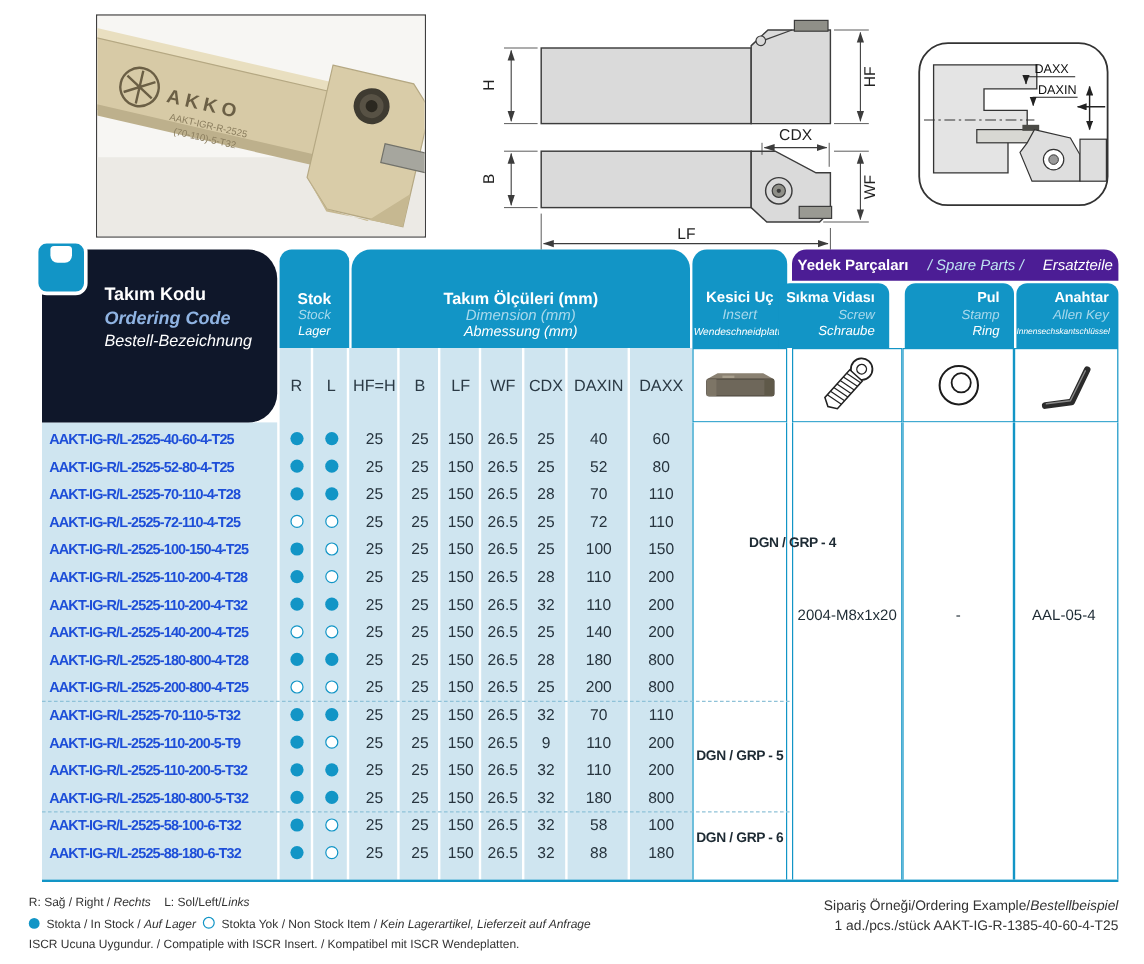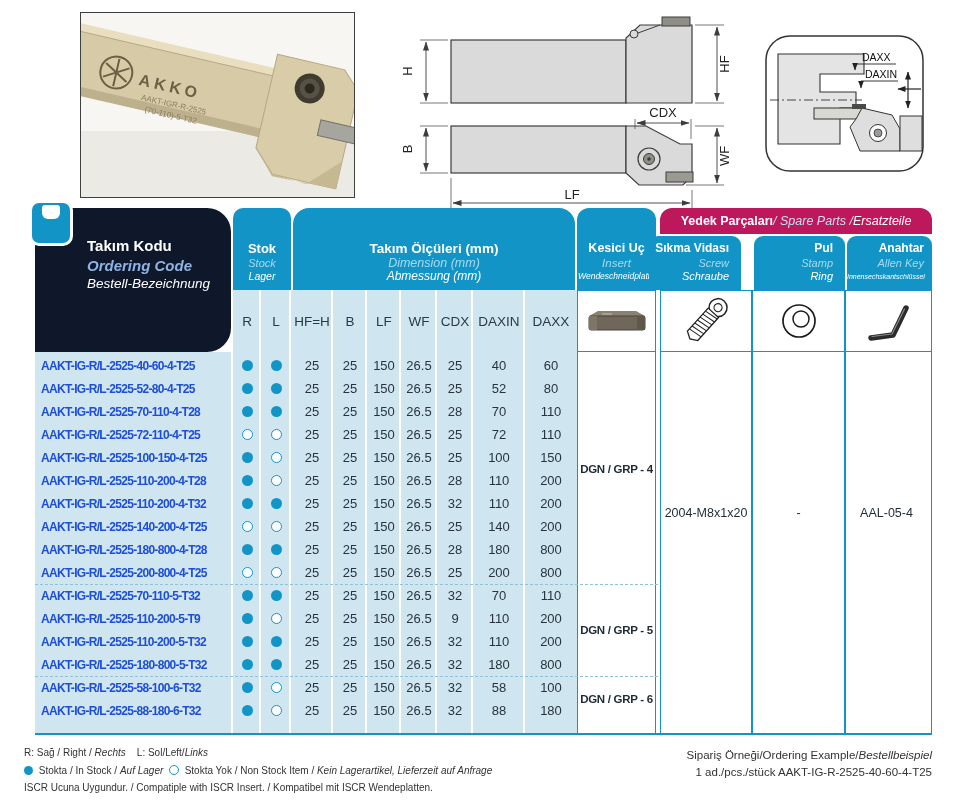--- a/index.html
+++ b/index.html
@@ -18,21 +18,21 @@
 .hdr{position:absolute;background:#1295c6;color:#fff;text-align:center;display:flex;flex-direction:column;justify-content:flex-end;padding-bottom:7px}
 .hdr .l-tr{font-weight:700;font-size:13px;line-height:15px}
 .hdr .l-en{font-style:italic;font-size:12px;line-height:14px;color:#a9d9ec}
 .hdr .l-de{font-style:italic;font-weight:400;font-size:11.5px;line-height:13px}
 .hdr-stok{left:198px;top:0;width:58px;height:82px;border-radius:10px 10px 0 0}
 .hdr-stok .l-tr{font-size:13px}.hdr-stok .l-en{font-size:11px}.hdr-stok .l-de{font-size:10.5px}
 .hdr-dims{left:258px;top:0;width:282px;height:82px;border-radius:16px 16px 0 0}
 .hdr-dims .l-tr{font-size:13.5px}.hdr-dims .l-en{font-size:12.5px}.hdr-dims .l-de{font-size:12px}
 .hdr-ins{left:542px;top:0;width:79px;height:82px;border-radius:12px 12px 0 0}
 .hdr-ins .l-tr{font-size:12.5px}.hdr-ins .l-en{font-size:11.5px}.hdr-ins .l-de{font-size:8.5px;font-weight:400}
-.hdr-band{left:625px;top:0;width:272px;height:26px;border-radius:12px 12px 0 0;background:#be185d;justify-content:center;padding-bottom:0;font-size:12.5px;flex-direction:row;align-items:center;gap:0}
+.hdr-band{left:625px;top:0;width:272px;height:26px;border-radius:12px 12px 0 0;background:#4c1d95;justify-content:center;padding-bottom:0;font-size:12.5px;flex-direction:row;align-items:center;gap:16px}
 .hdr-band .b-tr{font-weight:700}.hdr-band .b-en{font-style:italic;color:#bfe4f2}.hdr-band .b-de{font-style:italic;font-weight:400}
 .hdr-screw{left:614px;top:28px;width:92px;height:54px;border-radius:9px 9px 0 0;text-align:right;padding-right:12px}
 .hdr-pul{left:719px;top:28px;width:91px;height:54px;border-radius:9px 9px 0 0;text-align:right;padding-right:12px}
 .hdr-key{left:812px;top:28px;width:85px;height:54px;border-radius:9px 9px 0 0;text-align:right;padding-right:8px}
 .hdr-screw .l-tr,.hdr-pul .l-tr,.hdr-key .l-tr{font-size:12px}
 .hdr-screw .l-en,.hdr-pul .l-en,.hdr-key .l-en{font-size:11px}
 .hdr-screw .l-de,.hdr-pul .l-de{font-size:11px}
 .hdr-key .l-de{font-size:7px}
 
 .darkbox{position:absolute;left:0;top:0;width:196px;height:144px;background:#0f172a;border-radius:20px 24px 24px 0;color:#fff;padding:28px 0 0 52px}
@@ -535,29 +535,29 @@
           <div class="cell">25</div>
           <div class="cell">25</div>
           <div class="cell">150</div>
           <div class="cell">26.5</div>
           <div class="cell">32</div>
           <div class="cell">88</div>
           <div class="cell">180</div>
         </div>
       </div>
     <div id="groupLayer">
-        <div class="grp-label" style="top: 252px;">DGN / GRP - 4</div>
+        <div class="grp-label" style="top: 236px; margin-left: 44px;">DGN / GRP - 4</div>
         <div class="grp-dash" style="top: 376px;"></div>
         <div class="grp-label" style="top: 413px;">DGN / GRP - 5</div>
         <div class="grp-dash" style="top: 468px;"></div>
         <div class="grp-label" style="top: 482px;">DGN / GRP - 6</div>
       </div>
 
     <div class="spare-val" style="left:625px;width:92px">2004-M8x1x20</div>
     <div class="spare-val" style="left:717px;width:93px">-</div>
     <div class="spare-val" style="left:810px;width:83px">AAL-05-4</div>
 
     <div class="bottom-line"></div>
   </div>
 
   <div class="fleft" id="footLeft"><div class="fline"><span>R: Sağ / Right / </span><span class="it">Rechts</span><span>    L: Sol/Left/</span><span class="it">Links</span></div><div class="fline"><span class="fdot on"></span><span> Stokta / In Stock / </span><span class="it">Auf Lager</span><span>  </span><span class="fdot off"></span><span> Stokta Yok / Non Stock Item / </span><span class="it">Kein Lagerartikel, Lieferzeit auf Anfrage</span></div><div class="fline"><span>ISCR Ucuna Uygundur. / Compatiple with ISCR Insert. / Kompatibel mit ISCR Wendeplatten.</span></div></div>
-  <div class="fright" id="footRight"><div class="fline"><span>Sipariş Örneği/Ordering Example/</span><span class="it">Bestellbeispiel</span></div><div class="fline"><span>1 ad./pcs./stück AAKT-IG-R-2525-40-60-4-T25</span></div></div>
+  <div class="fright" id="footRight"><div class="fline"><span>Sipariş Örneği/Ordering Example/</span><span class="it">Bestellbeispiel</span></div><div class="fline"><span>1 ad./pcs./stück AAKT-IG-R-1385-40-60-4-T25</span></div></div>
 </div>
 
 </body></html>

